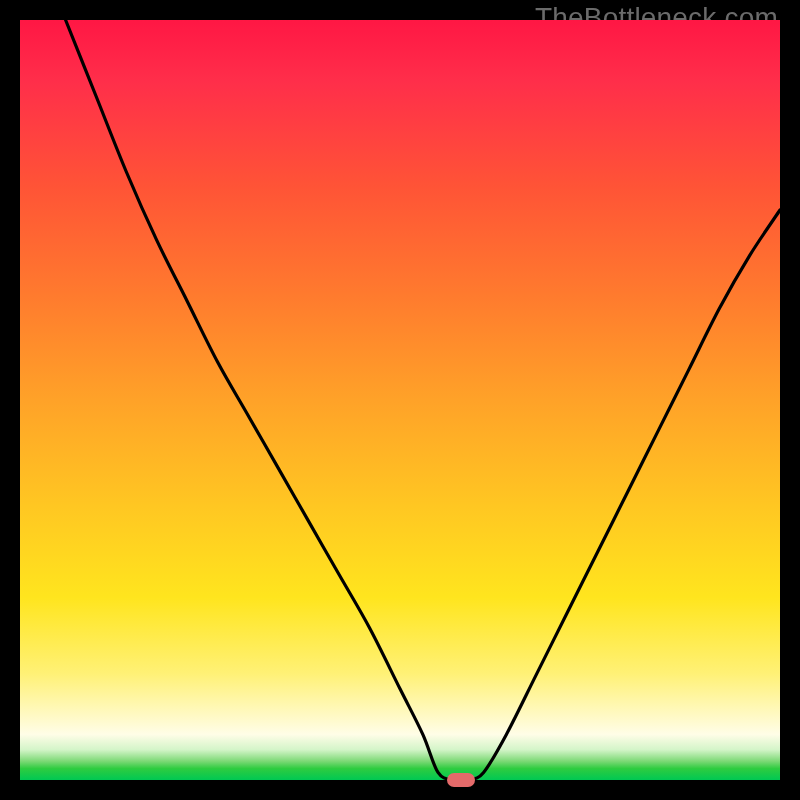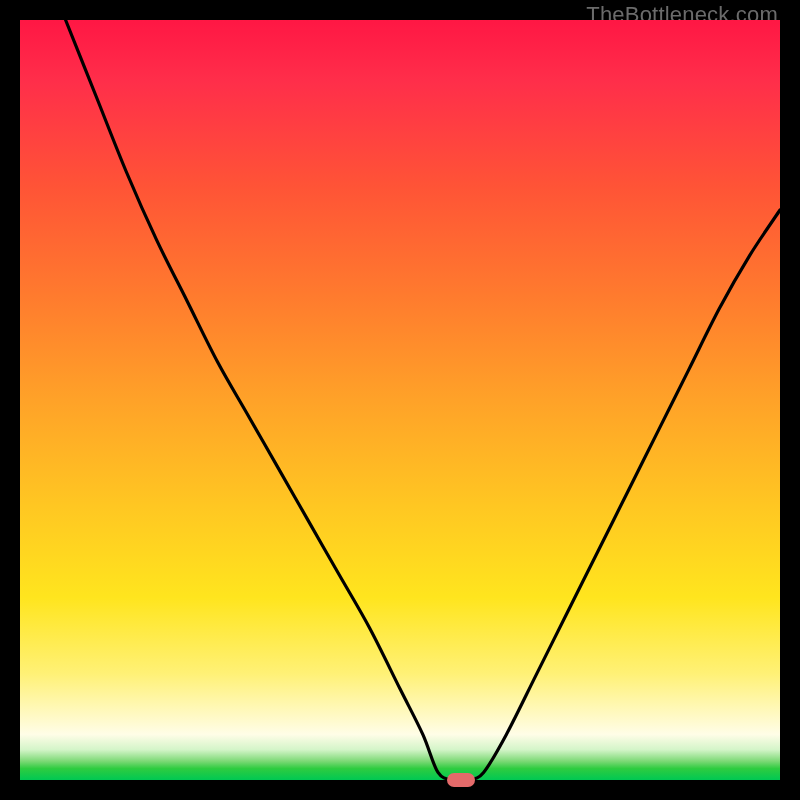--- a/index.html
+++ b/index.html
@@ -39,21 +39,21 @@
       #7ed977 97.5%,
       #2ecc40 98.5%,
       #00c853 100%
     );
   }
   .watermark {
     position: absolute;
     top: 2px;
     right: 22px;
     color: #6b6b6b;
-    font-size: 22px;
+    font-size: 28px;
     letter-spacing: 0.2px;
     user-select: none;
   }
   .marker {
     position: absolute;
     width: 28px;
     height: 14px;
     border-radius: 7px;
     background: #e46a6a;
     transform: translate(-50%, -50%);

